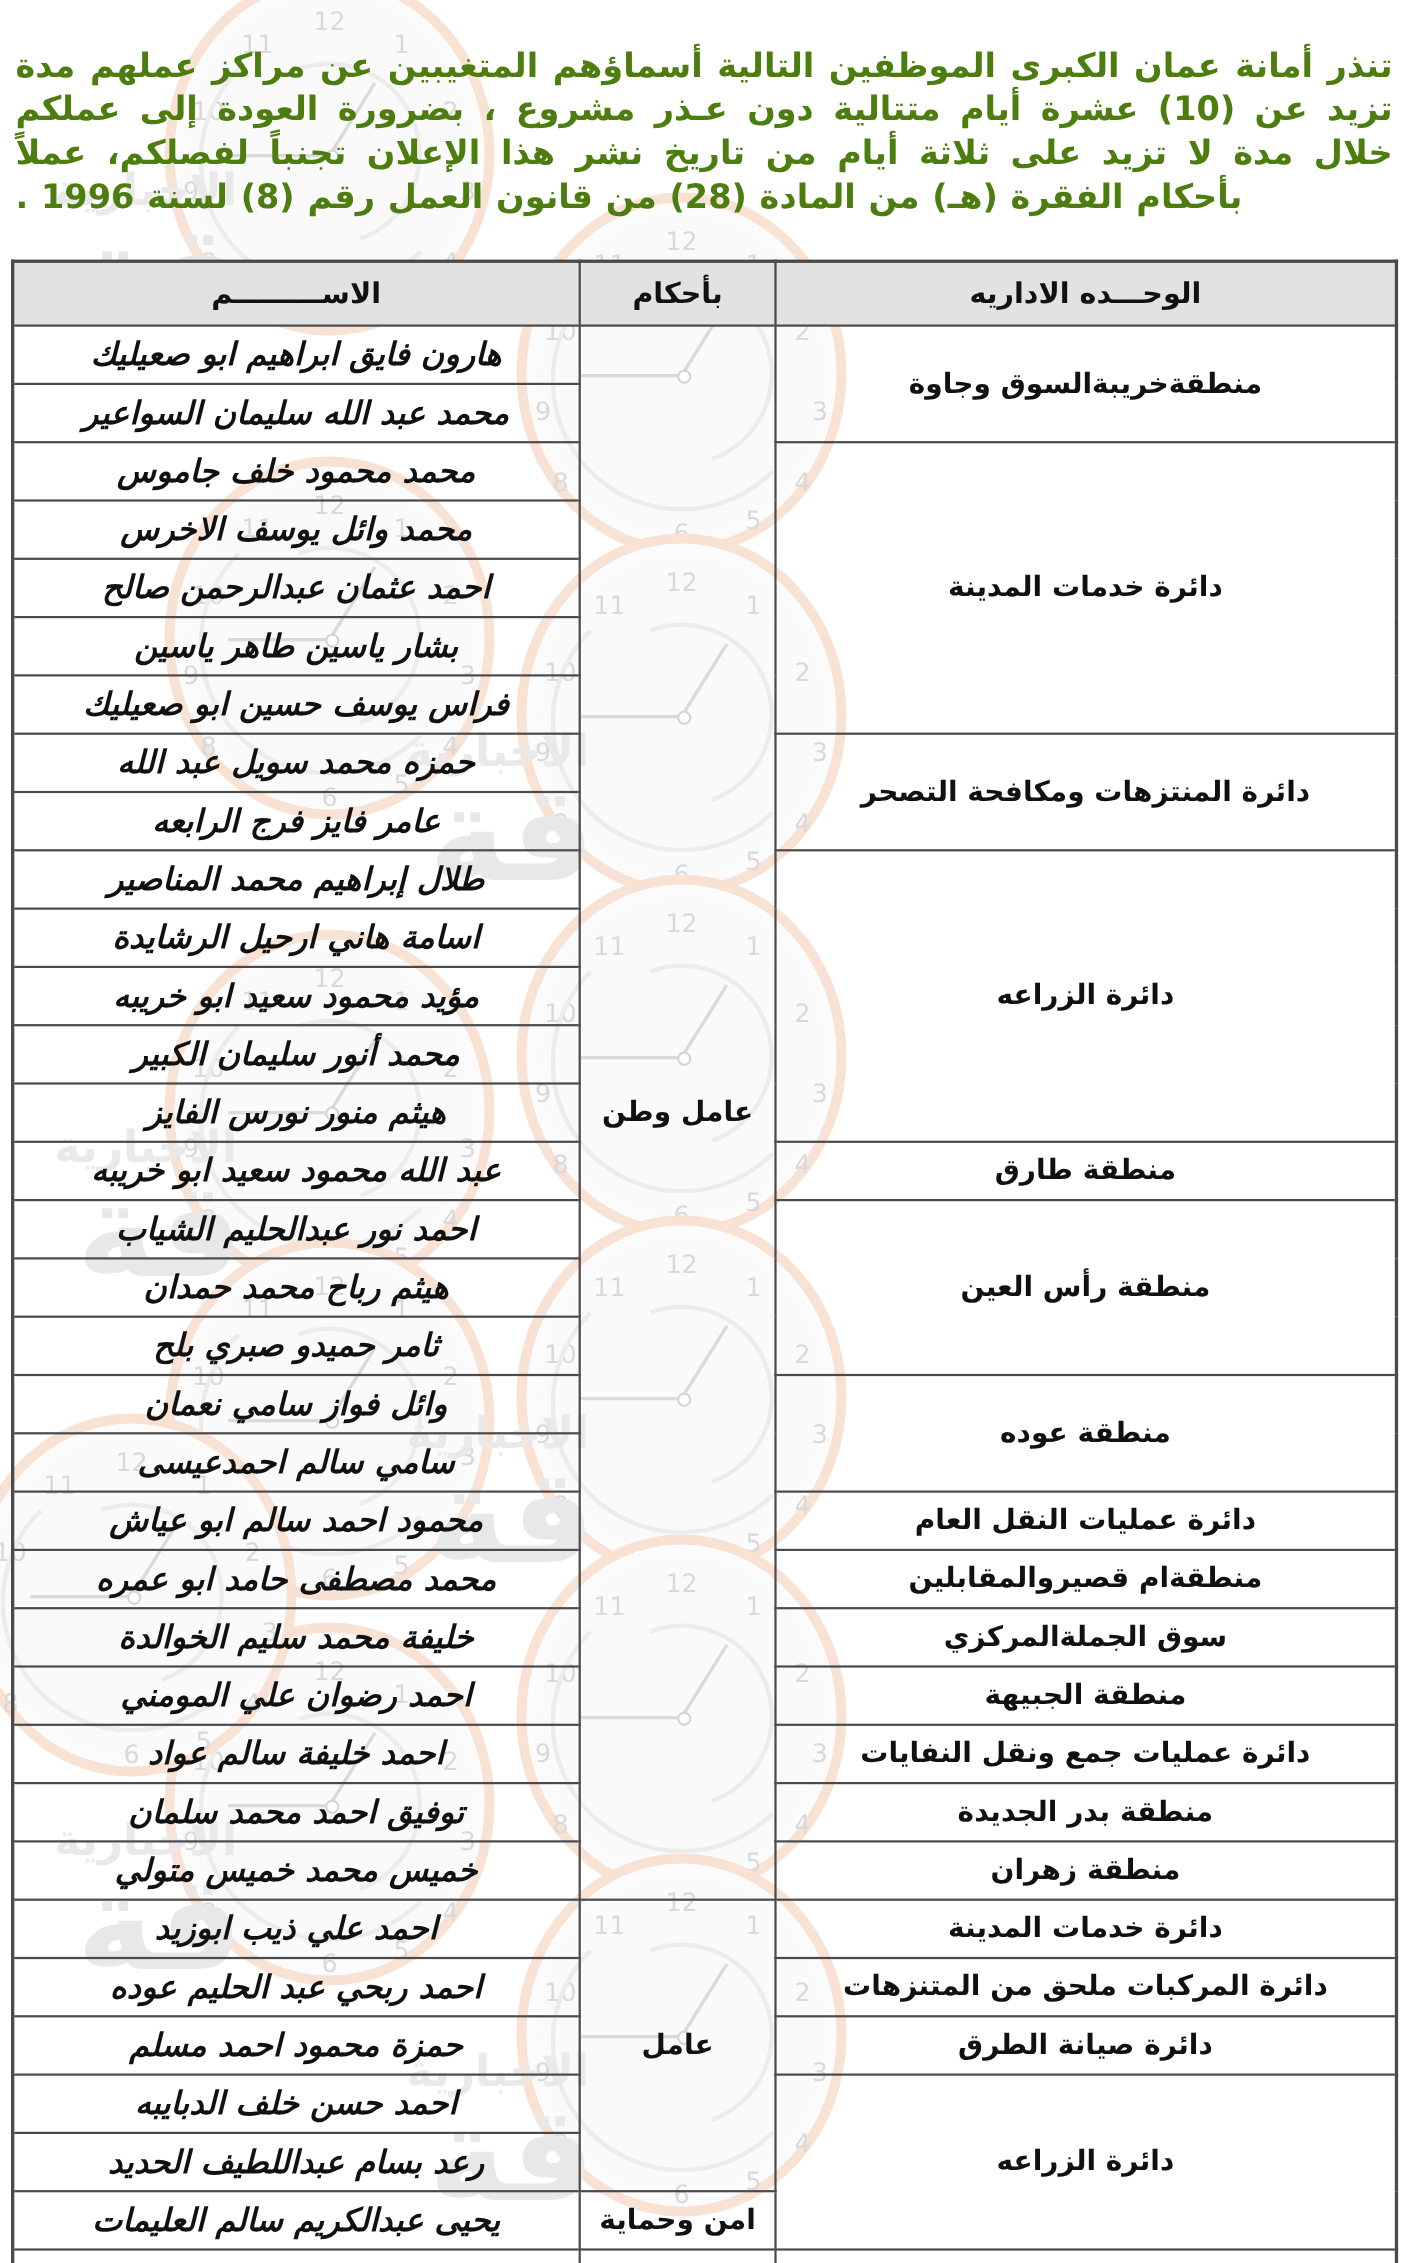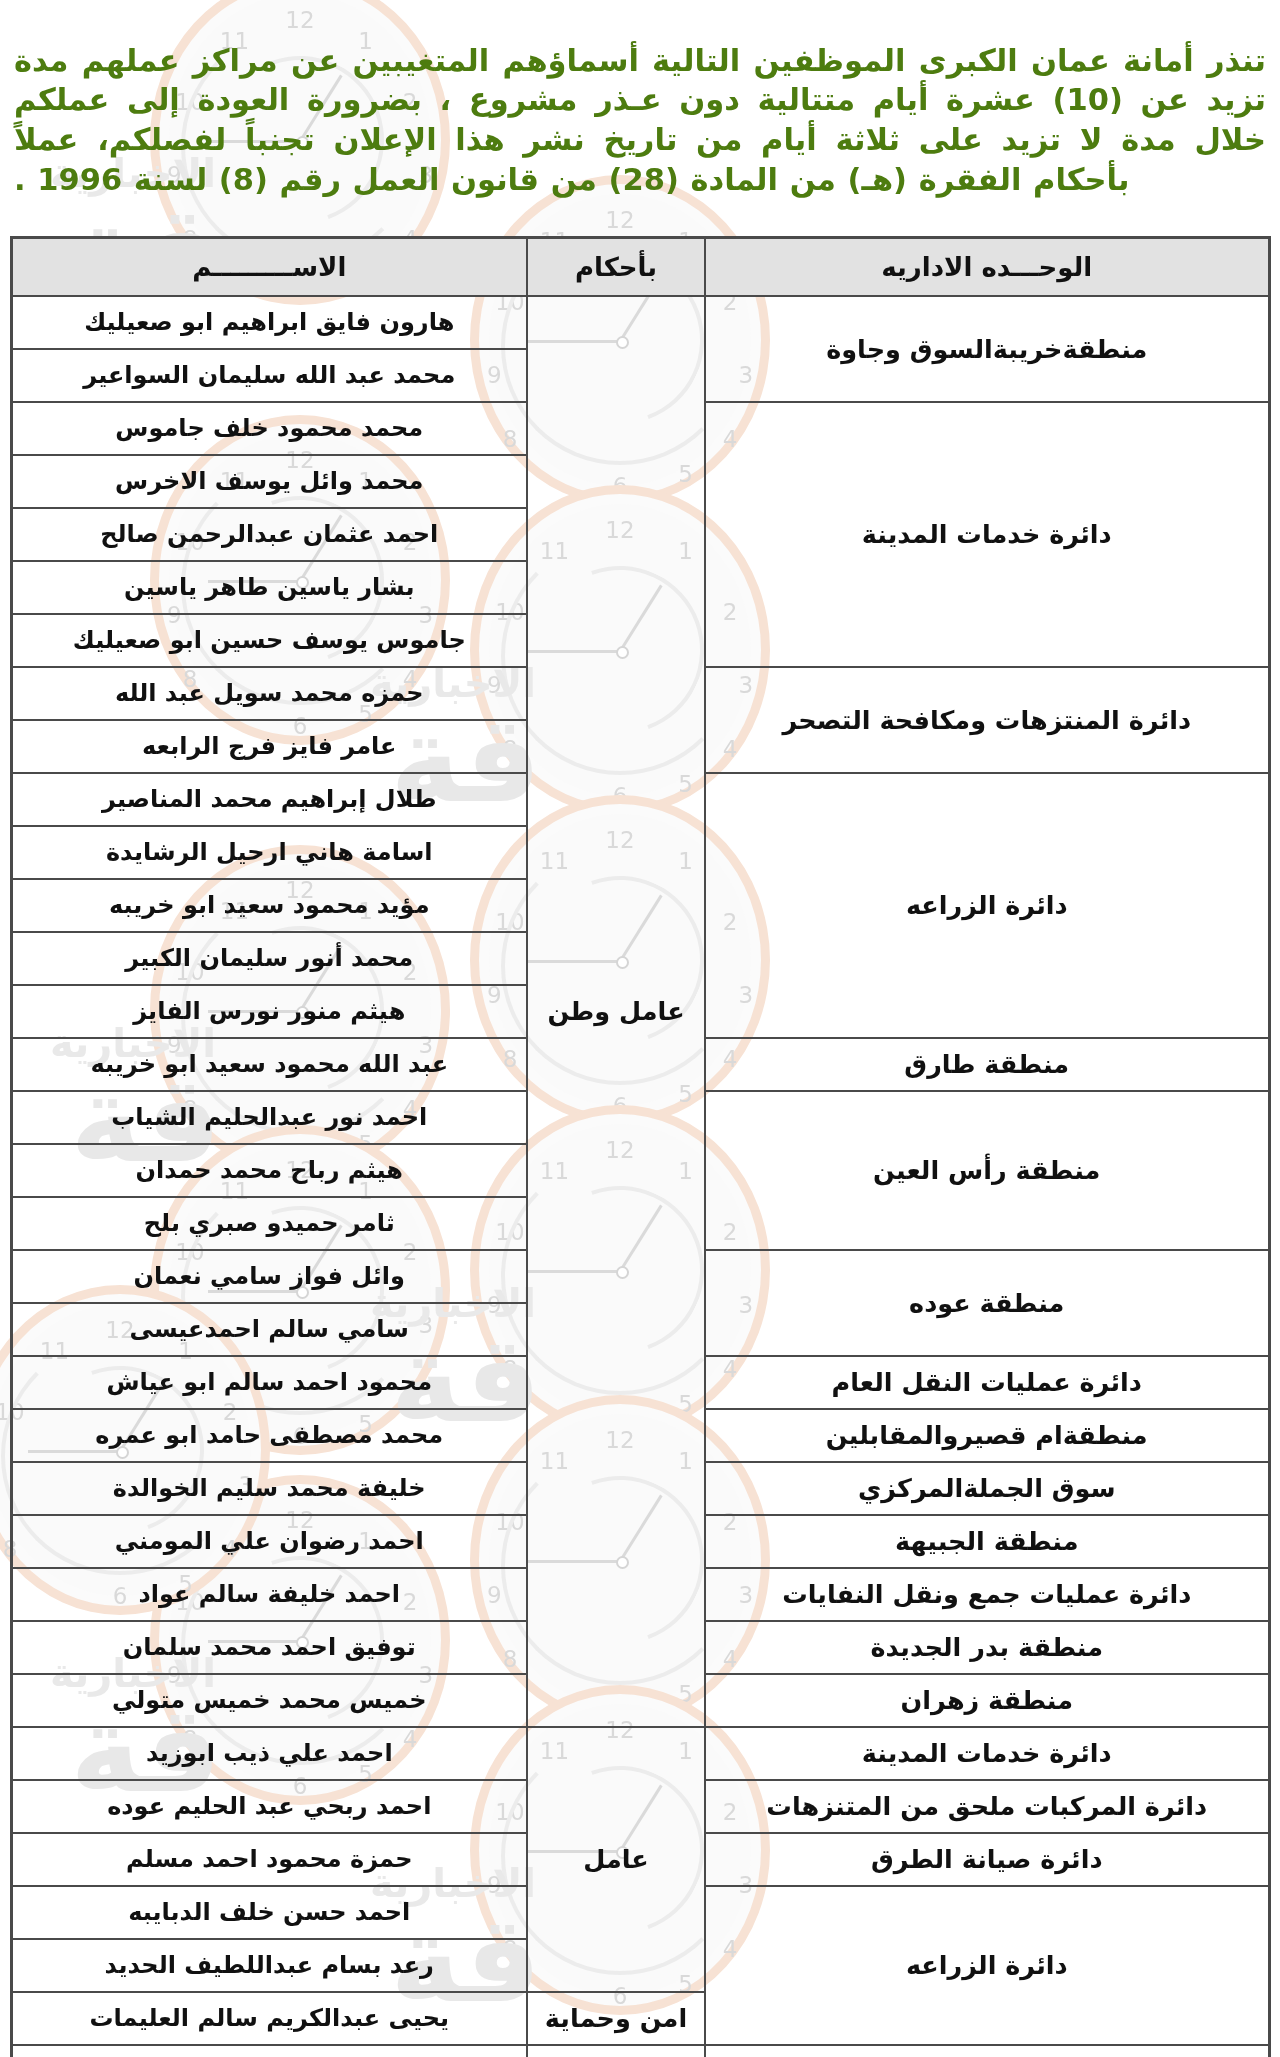--- a/index.html
+++ b/index.html
@@ -149,21 +149,21 @@
     padding: 2px 4px;
     line-height: 1.12;
   }
   #employee-table thead th {
     background: #e2e2e2;
     font-size: 26px;
     height: 48px;
     padding: 4px 6px;
     letter-spacing: 1px;
   }
-  td.col-name   { font-size: 24px; height: 47px; }
+  td.col-name   { font-size: 29px; height: 47px; font-style: italic; }
   td.col-job    { font-size: 25.5px; }
   td.col-unit   { font-size: 25.5px; }
 
   col.c-unit { width: 564px; }
   col.c-job  { width: 178px; }
   col.c-name { width: 516px; }
 </style>
 </head>
 <body>
 
@@ -479,21 +479,21 @@
         <tr>
           <td class="col-name">محمد وائل يوسف الاخرس</td>
         </tr>
         <tr>
           <td class="col-name">احمد عثمان عبدالرحمن صالح</td>
         </tr>
         <tr>
           <td class="col-name">بشار ياسين طاهر ياسين</td>
         </tr>
         <tr>
-          <td class="col-name">جاموس  يوسف حسين ابو صعيليك</td>
+          <td class="col-name">فراس  يوسف حسين ابو صعيليك</td>
         </tr>
         <tr>
           <td class="col-unit" rowspan="2">دائرة المنتزهات ومكافحة التصحر</td>
           <td class="col-name">حمزه محمد سويل عبد الله</td>
         </tr>
         <tr>
           <td class="col-name">عامر فايز فرج الرابعه</td>
         </tr>
         <tr>
           <td class="col-unit" rowspan="5">دائرة الزراعه</td>

